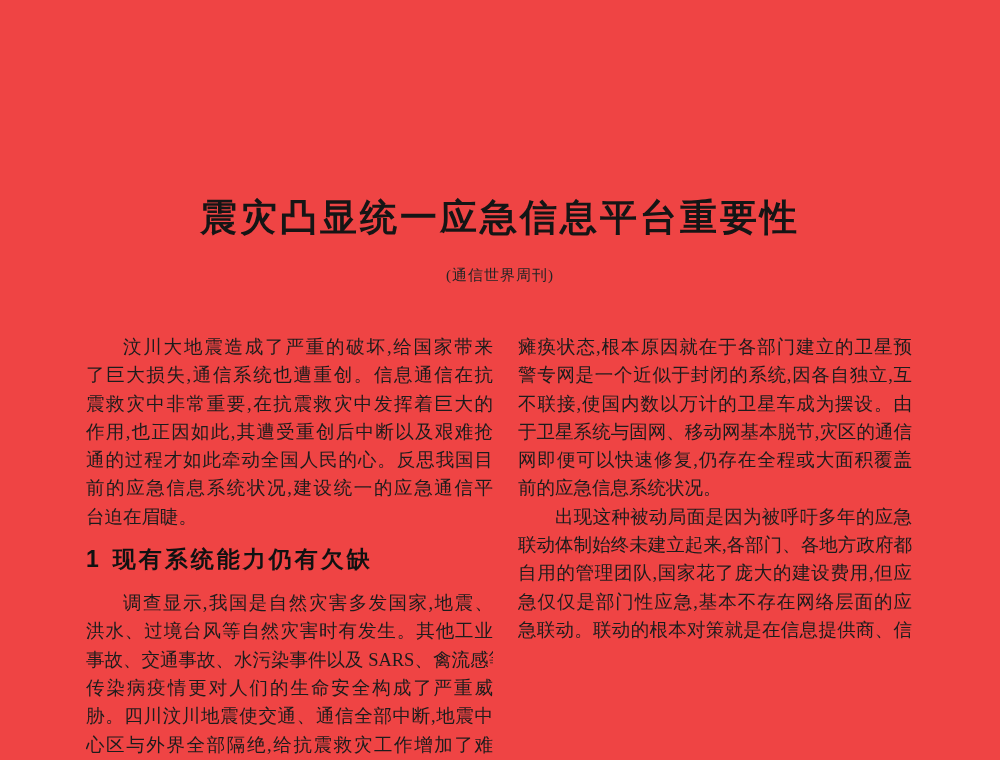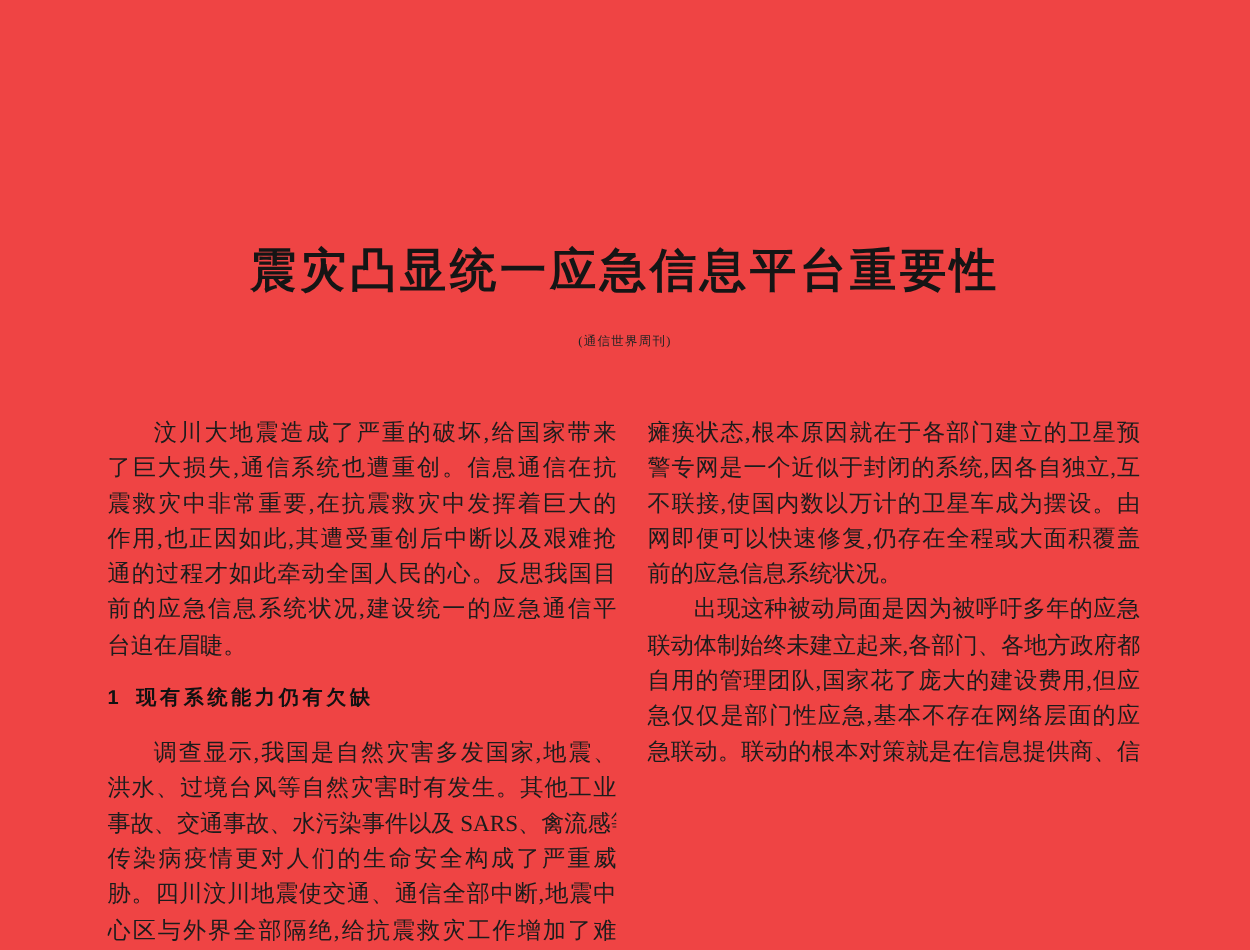--- a/index.html
+++ b/index.html
@@ -28,21 +28,21 @@
     letter-spacing: 3px;
     line-height: 1.2;
     color: #151515;
   }
   .subtitle {
     position: absolute;
     top: 266px;
     left: 0;
     width: 1000px;
     text-align: center;
-    font-size: 10px;
+    font-size: 15px;
     letter-spacing: 1px;
     color: #242424;
   }
   .col {
     position: absolute;
     top: 333px;
     font-size: 18.5px;
     line-height: 28.3px;
     color: #1c1c1c;
   }
@@ -59,21 +59,21 @@
     text-align-last: left;
   }
   .line.indent {
     text-indent: 2em;
   }
   .section-heading {
     margin: 13px 0 15px 0;
     line-height: 30px;
     font-family: "Liberation Sans", "DejaVu Sans", sans-serif;
     font-weight: bold;
-    font-size: 16px;
+    font-size: 23px;
     letter-spacing: 3px;
     color: #111111;
   }
   .section-heading .num {
     margin-right: 14px;
     letter-spacing: 0;
   }
 </style>
 </head>
 <body>
@@ -94,20 +94,21 @@
       <div class="line">洪水、过境台风等自然灾害时有发生。其他工业</div>
       <div class="line">事故、交通事故、水污染事件以及 SARS、禽流感等</div>
       <div class="line">传染病疫情更对人们的生命安全构成了严重威</div>
       <div class="line">胁。四川汶川地震使交通、通信全部中断,地震中</div>
       <div class="line">心区与外界全部隔绝,给抗震救灾工作增加了难</div>
     </div>
   <div class="col col-right" id="col-right">
       <div class="line">瘫痪状态,根本原因就在于各部门建立的卫星预</div>
       <div class="line">警专网是一个近似于封闭的系统,因各自独立,互</div>
       <div class="line">不联接,使国内数以万计的卫星车成为摆设。由</div>
+      <div class="line">于卫星系统与固网、移动网基本脱节,灾区的通信</div>
       <div class="line">网即便可以快速修复,仍存在全程或大面积覆盖</div>
       <div class="line end">前的应急信息系统状况。</div>
       <div class="line indent">出现这种被动局面是因为被呼吁多年的应急</div>
       <div class="line">联动体制始终未建立起来,各部门、各地方政府都</div>
       <div class="line">自用的管理团队,国家花了庞大的建设费用,但应</div>
       <div class="line">急仅仅是部门性应急,基本不存在网络层面的应</div>
       <div class="line">急联动。联动的根本对策就是在信息提供商、信</div>
     </div>
 </div>
 

